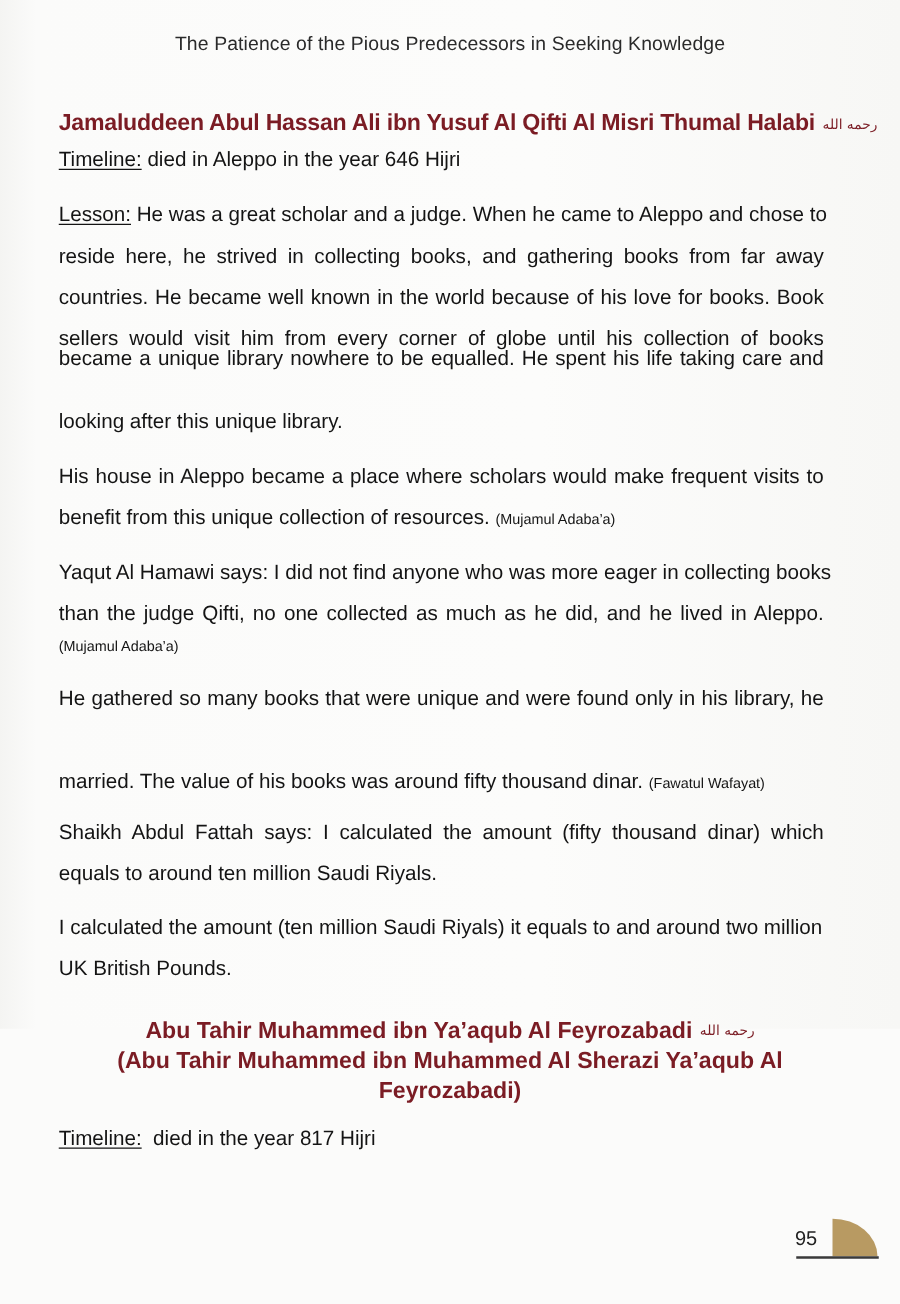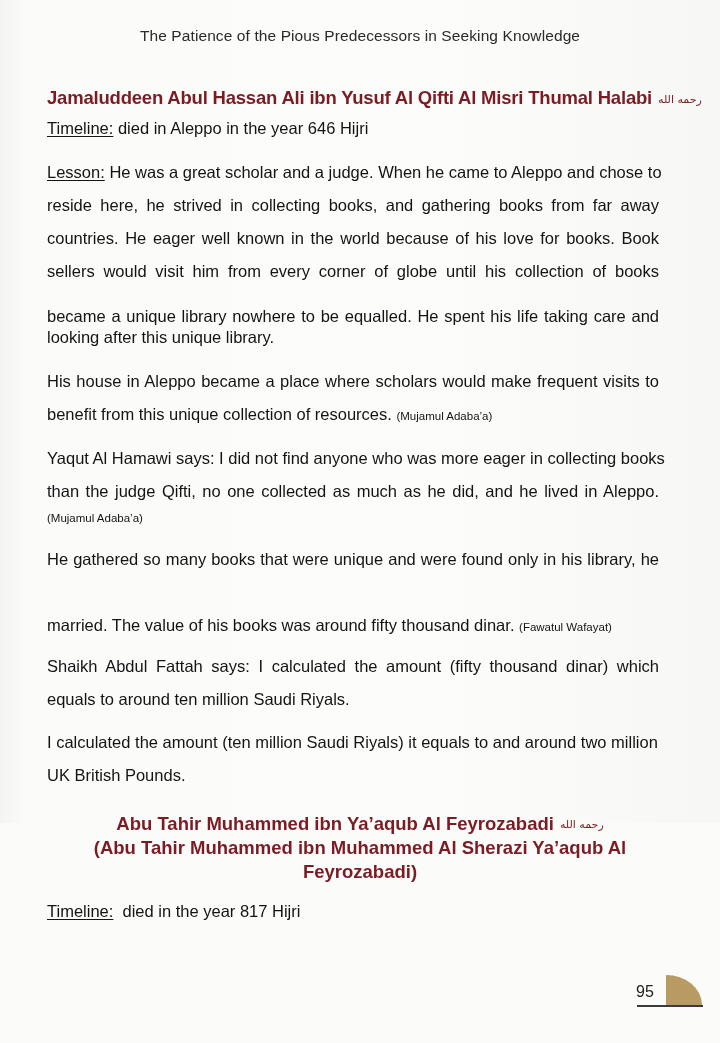--- a/index.html
+++ b/index.html
@@ -110,23 +110,23 @@
 <div class="page">
 
   <div class="running-head">The Patience of the Pious Predecessors in Seeking Knowledge</div>
 
   <div class="section-title"><span>Jamaluddeen Abul Hassan Ali ibn Yusuf Al Qifti Al Misri Thumal Halabi</span><span class="honorific">رحمه الله</span></div>
 
   <div class="line" style="top:119px;"><span class="ul">Timeline:</span><span> died in Aleppo in the year 646 Hijri</span></div>
 
   <div class="line justify" style="top:163px;"><span class="ul">Lesson:</span><span> He was a great scholar and a judge. When he came to Aleppo and chose to</span></div>
   <div class="line justify" style="top:196px;">reside here, he strived in collecting books, and gathering books from far away</div>
-  <div class="line justify" style="top:229px;">countries. He eager well known in the world because of his love for books. Book</div>
+  <div class="line justify" style="top:229px;">countries. He became well known in the world because of his love for books. Book</div>
   <div class="line justify" style="top:262px;">sellers would visit him from every corner of globe until his collection of books</div>
-  <div class="line justify" style="top:307px;">became a unique library nowhere to be equalled. He spent his life taking care and</div>
+  <div class="line justify" style="top:278px;">became a unique library nowhere to be equalled. He spent his life taking care and</div>
   <div class="line" style="top:328px;">looking after this unique library.</div>
 
   <div class="line justify" style="top:372px;">His house in Aleppo became a place where scholars would make frequent visits to</div>
   <div class="line" style="top:405px;"><span>benefit from this unique collection of resources. </span><span class="cite">(Mujamul Adaba’a)</span></div>
 
   <div class="line justify" style="top:449px;">Yaqut Al Hamawi says: I did not find anyone who was more eager in collecting books</div>
   <div class="line justify" style="top:482px;">than the judge Qifti, no one collected as much as he did, and he lived in Aleppo.</div>
   <div class="line cite" style="top:512px;">(Mujamul Adaba’a)</div>
 
   <div class="line justify" style="top:550px;">He gathered so many books that were unique and were found only in his library, he</div>

